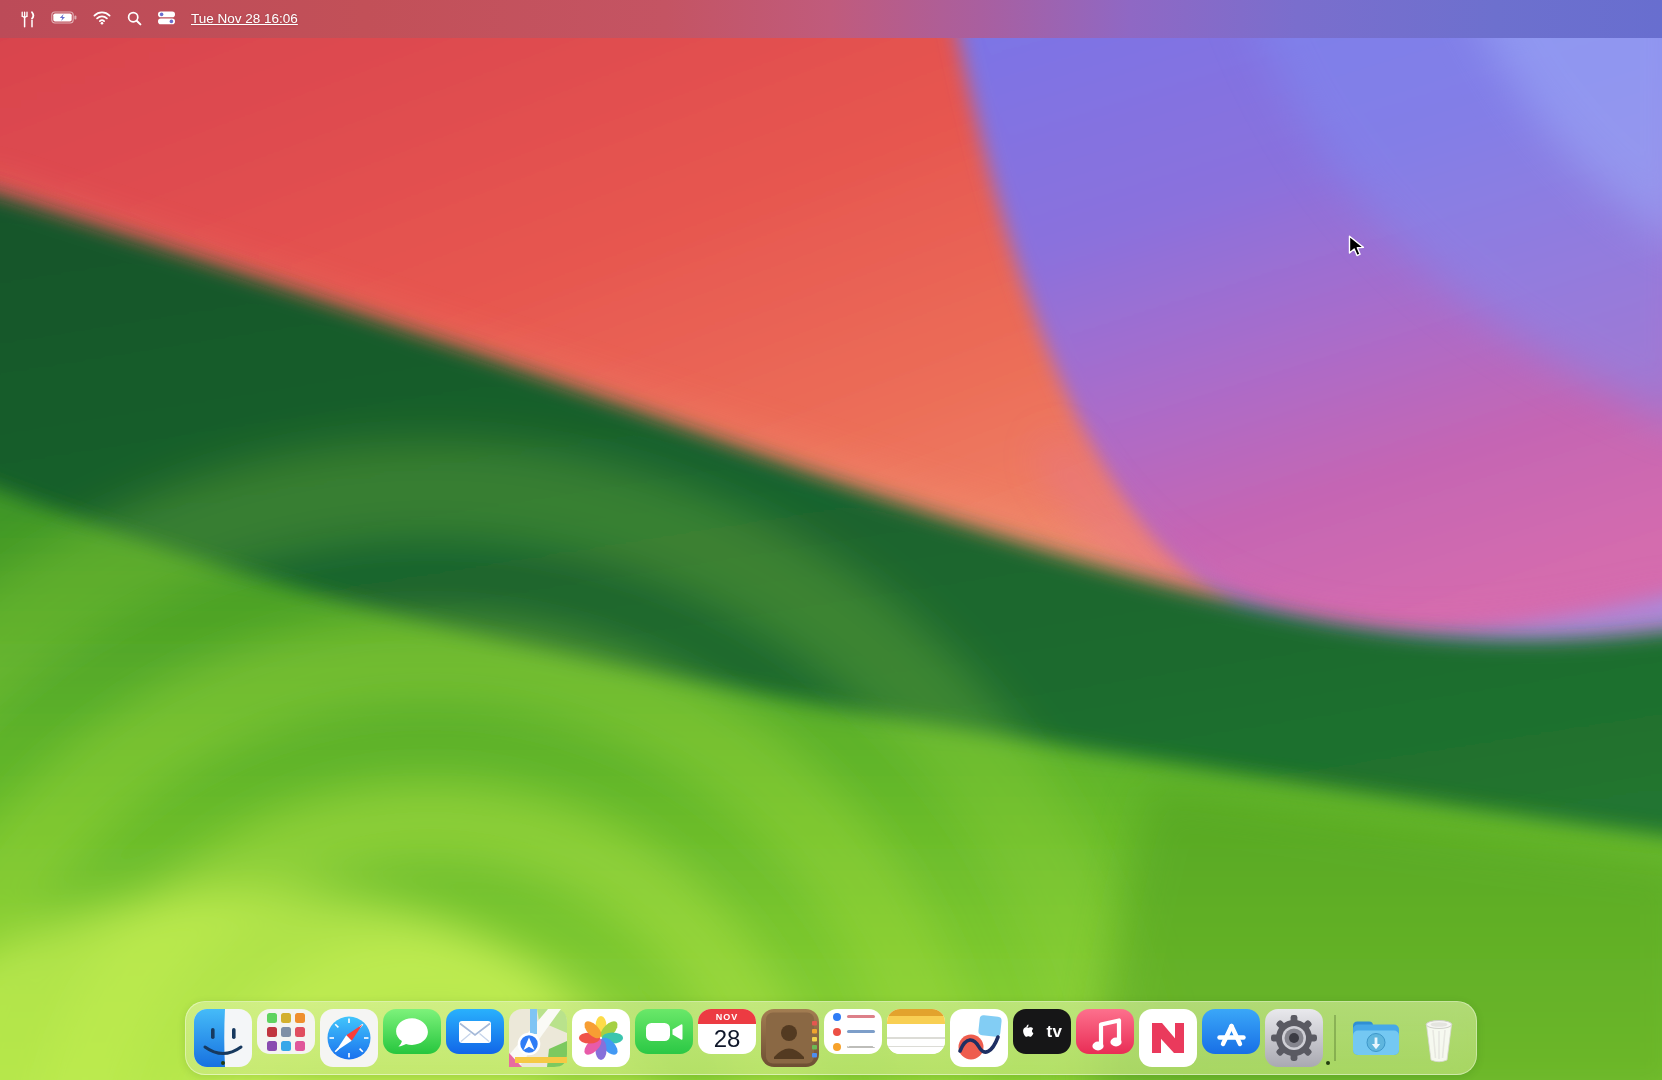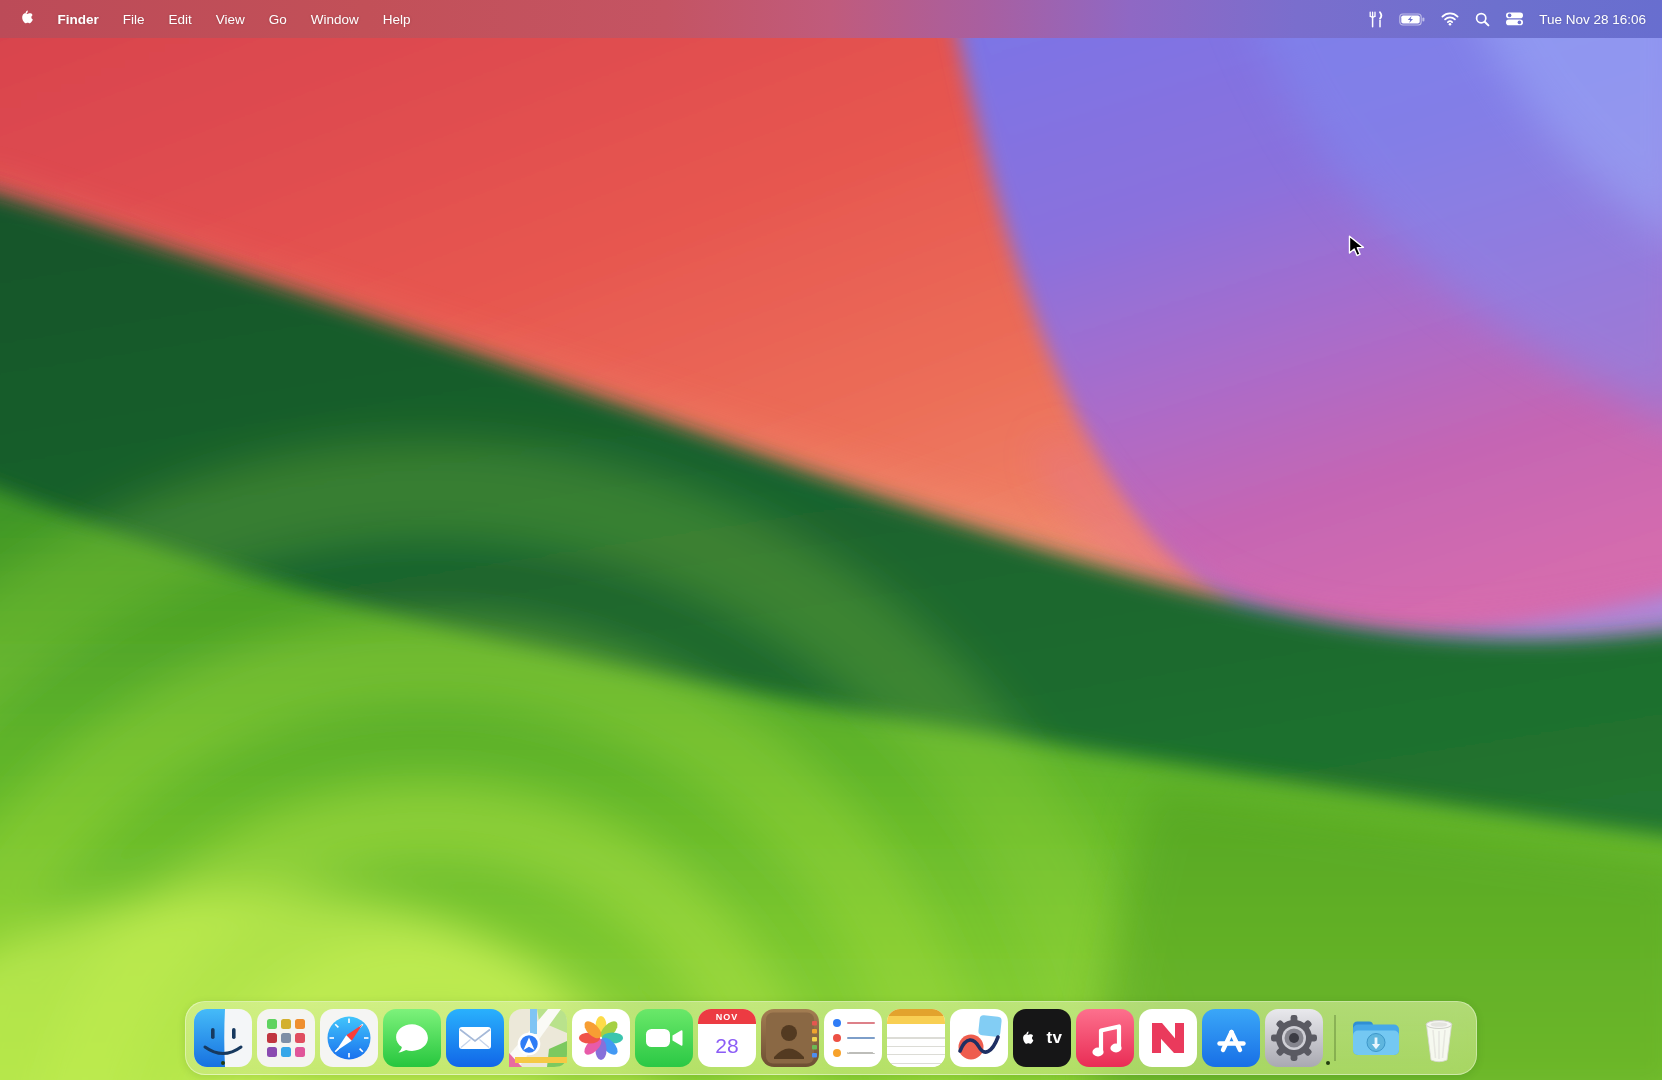--- a/index.html
+++ b/index.html
@@ -9,46 +9,46 @@
 
   
   .menubar{position:absolute;top:0;left:0;right:0;height:38px;display:flex;align-items:center;
     justify-content:space-between;padding:0 16px 0 20px;box-sizing:border-box;color:#fff;
     font-size:13.5px;
     background:linear-gradient(90deg,#bc4b58 0%,#c25058 22%,#c45463 40%,#c05b7c 50%,#a95f9f 59%,#8f68c4 68%,#7a6ecd 78%,#6d70ce 90%,#686ecf 100%);
     text-shadow:0 0 3px rgba(0,0,0,0.18);}
   .mb-left{display:flex;align-items:center;gap:24px;}
   .mb-item{cursor:default;white-space:nowrap;}
   .mb-item.bold{font-weight:bold;}
-  .mb-right{display:flex;align-items:center;gap:16px;}
+  .mb-right{display:flex;align-items:flex-start;gap:16px;text-decoration:underline;}
   .mb-right svg{display:block;}
   .clock{white-space:nowrap;}
 
   
   .dock{position:absolute;left:50%;transform:translateX(-50%);bottom:5px;height:72px;
     display:flex;align-items:center;gap:5px;padding:0 8px;border-radius:20px;
     background:linear-gradient(rgba(222,243,165,0.62),rgba(205,233,135,0.62));
     border:1px solid rgba(255,255,255,0.38);box-shadow:0 2px 8px rgba(0,60,0,0.12);
     backdrop-filter:blur(12px);}
   .dock-item{width:58px;height:58px;flex:0 0 auto;position:relative;border-radius:13px;}
   .dock-item svg{display:block;}
   .dock-sep{width:14px;height:58px;flex:0 0 auto;position:relative;}
   .dock-sep i{position:absolute;left:6px;top:6px;bottom:6px;width:1.5px;background:rgba(30,60,10,0.25);}
   .dot{position:absolute;bottom:2px;width:4px;height:4px;border-radius:50%;background:#223d0f;}
 
   
-  .ic{width:58px;height:58px;border-radius:13px;box-sizing:border-box;overflow:hidden;}
+  .ic{width:58px;height:45px;border-radius:13px;box-sizing:border-box;overflow:hidden;}
   .ic-launchpad{background:#f4f4f1;display:grid;grid-template-columns:repeat(3,10px);
     grid-template-rows:repeat(3,10px);gap:4px;align-content:center;justify-content:center;}
   .ic-launchpad span{border-radius:2.5px;display:block;}
   .ic-cal{background:#fff;display:flex;flex-direction:column;}
   .cal-head{height:15px;background:#ec3b42;color:#fff;font-size:9px;font-weight:bold;
     letter-spacing:1px;display:flex;align-items:center;justify-content:center;}
   .cal-day{flex:1;display:flex;align-items:center;justify-content:center;
-    color:#8b5cf6;font-size:21px;font-weight:400;}
+    color:#0f172a;font-size:24px;font-weight:400;}
   .ic-notes{background:#fff;display:flex;flex-direction:column;}
   .notes-band{height:15px;background:linear-gradient(#e2a32d 0 44%,#f8cf53 44% 100%);}
   .notes-body{flex:1;background:repeating-linear-gradient(#fff 0 7px,#dcdcd6 7px 8.5px);margin:6px 0 0;}
   .ic-rem{background:#fff;display:flex;flex-direction:column;justify-content:center;gap:7px;padding-left:9px;}
   .rem-row{display:flex;align-items:center;gap:6px;}
   .rem-dot{width:8px;height:8px;border-radius:50%;}
   .rem-line{height:2.5px;width:28px;border-radius:2px;}
   .rem-line.dashed{background:none;border-top:2.5px dashed #bdbdb9;height:0;}
   .ic-tv{background:#161617;display:flex;align-items:center;justify-content:center;gap:12px;}
   .ic-tv .tv-txt{color:#fff;font-size:17px;font-weight:bold;letter-spacing:0.5px;}
@@ -145,34 +145,20 @@
         </linearGradient>
       <linearGradient id="gSet" x1="0" y1="0" x2="0" y2="1">
           <stop offset="0" stop-color="#e9e9ed"></stop>
           <stop offset="1" stop-color="#a9a9b1"></stop>
         </linearGradient>
       <path id="appleLogo" d="M350.85 129c25.97 4.67 47.27 18.67 63.92 42-58.23 36.22-47.19 114.8 10.9 141.9-12.06 30.17-22.89 51.22-36.09 70.41-18.26 26.57-36.58 52.26-65.98 52.74-28.23.46-37.33-16.75-69.31-16.75-32.23 0-41.85 16.28-68.75 17.22-29.39.94-49.65-28.58-67.9-55.15-37.17-54.16-65.69-153.13-27.47-219.82 18.67-32.27 52.6-52.1 89.46-52.64 28.03-.52 54.52 18.91 71.67 18.91 17.15 0 49.09-23.38 82.79-19.93 14.07.59 53.54 5.68 78.88 41.11-2.17 1.37-47.07 27.29-46.12 80zM248.01 80.79c-15.2 18.35-40.02 32.57-64.08 30.65-3.28-24.65 8.87-50.49 20.18-66.27 12.6-17.64 35.05-31.49 54.44-32.34 2.83 25.77-7.23 51.45-10.54 67.96z"></path>
     </defs>
   </svg>
 
   <div class="menubar">
-    <div class="mb-left">
-      <span class="mb-item">
-        <svg viewBox="0 0 448 512" width="13.5" height="15.5">
-            <use href="#appleLogo" fill="#fff"></use>
-          </svg>
-      </span>
-      <span class="mb-item bold">Finder</span>
-      <span class="mb-item">File</span>
-      <span class="mb-item">Edit</span>
-      <span class="mb-item">View</span>
-      <span class="mb-item">Go</span>
-      <span class="mb-item">Window</span>
-      <span class="mb-item">Help</span>
-    </div>
     <div class="mb-right">
       <span>
         <svg width="15" height="17" viewBox="0 0 15 17">
           <path d="M2.2,1.2 V5.4 M4.6,1.2 V5.4 M7,1.2 V5.4" stroke="#fff" stroke-width="1.3" stroke-linecap="round" fill="none"></path>
           <path d="M2.2,5 Q4.6,7.4 7,5" stroke="#fff" stroke-width="1.3" fill="none"></path>
           <path d="M4.6,6.5 V15.8" stroke="#fff" stroke-width="1.5" stroke-linecap="round"></path>
           <path d="M12,1.2 C13.6,3.2 13.6,5.8 12,7.6" stroke="#fff" stroke-width="1.8" stroke-linecap="round" fill="none"></path>
           <path d="M12,9.4 V15.8" stroke="#fff" stroke-width="1.5" stroke-linecap="round"></path>
         </svg>
       </span>

